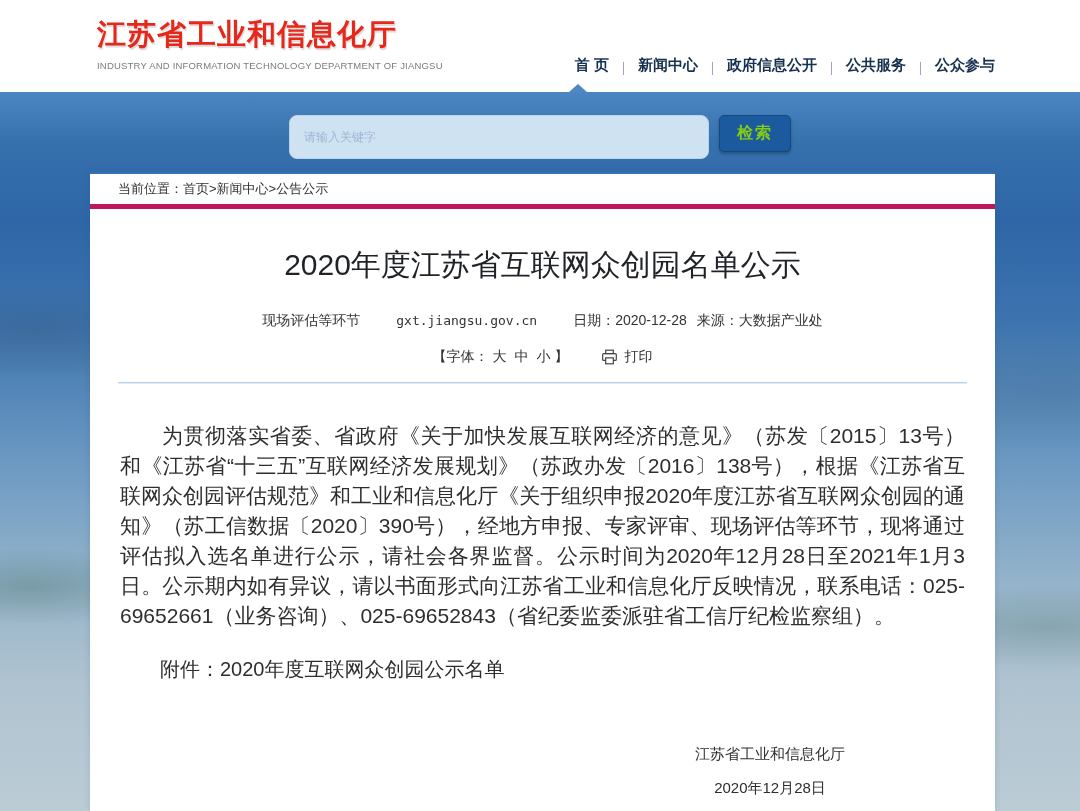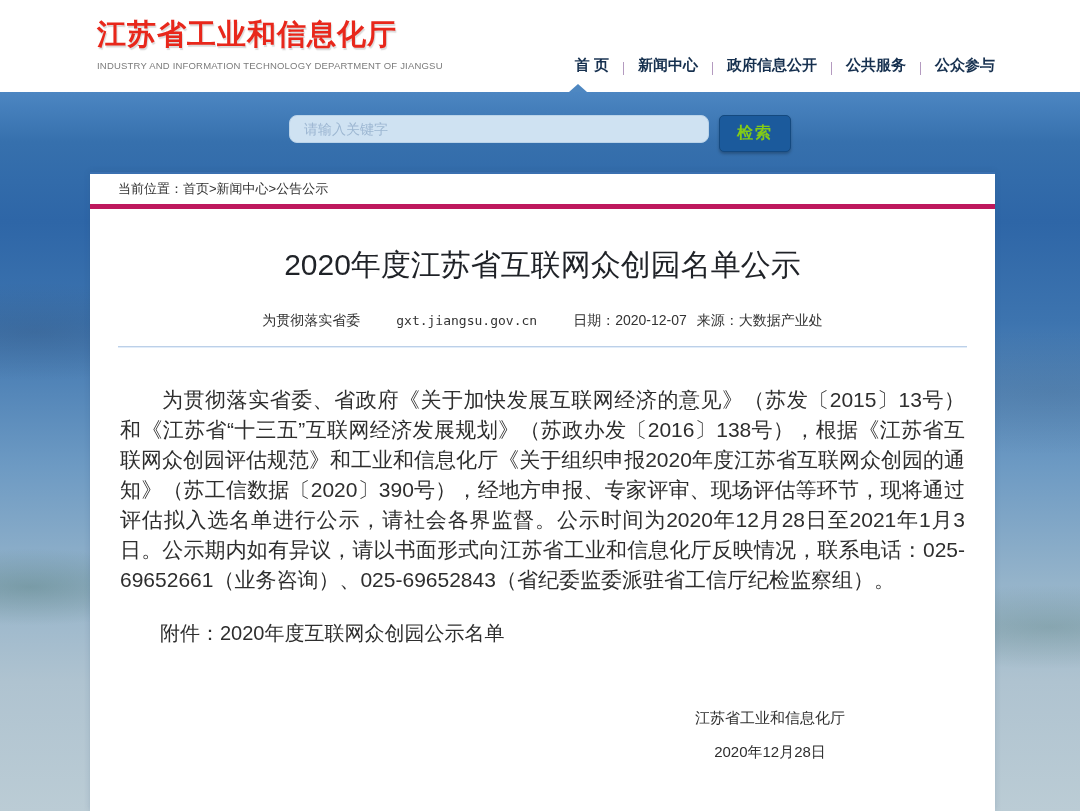--- a/index.html
+++ b/index.html
@@ -32,23 +32,23 @@
   .nav-item{cursor:pointer;white-space:nowrap;}
   .nav-sep{width:1px;height:13px;background:#b49ac0;margin:0 14px;}
   .nav-caret{
     position:absolute;top:84px;left:569px;width:0;height:0;
     border-left:9px solid transparent;border-right:9px solid transparent;
     border-bottom:8px solid #4e87c1;
   }
   
   .search-row{position:absolute;top:115px;left:0;width:100%;display:flex;justify-content:center;align-items:flex-start;gap:10px;}
   .search-input{
-    width:420px;height:28px;box-sizing:border-box;background:#cfe2f2;
+    width:420px;height:44px;box-sizing:border-box;background:#cfe2f2;
     border:1px solid #bad3e9;border-radius:8px;padding:0 14px;
-    font-size:14px;color:#476c95;outline:none;font-family:inherit;
+    font-size:12px;color:#476c95;outline:none;font-family:inherit;
   }
   .search-input::placeholder{color:#9db7d2;}
   .search-btn{
     width:72px;height:37px;background:#1b5a9c;border:1px solid #14497f;border-radius:5px;
     color:#84cc16;font-size:16px;font-weight:bold;letter-spacing:2px;cursor:pointer;
     box-shadow:0 2px 3px rgba(0,0,0,0.25);font-family:inherit;
   }
   
   .panel{
     position:absolute;left:90px;top:172px;width:905px;bottom:0;background:#fff;
@@ -112,26 +112,43 @@
 
 <div class="panel">
 
   <div class="breadcrumb">
     <span>当前位置：</span><span class="trail">首页&gt;新闻中心&gt;公告公示</span>
   </div>
 
   <h1 class="article-title">2020年度江苏省互联网众创园名单公示</h1>
 
   <div class="meta-row">
-    <span class="meta-org">为贯彻落实省委</span>
+    <span class="meta-org">现场评估等环节</span>
     <span class="meta-site">gxt.jiangsu.gov.cn</span>
-    <span class="meta-date">日期：2020-12-07</span>
+    <span class="meta-date">日期：2020-12-28</span>
     <span class="meta-source">来源：大数据产业处</span>
   </div>
 
+  <div class="tools-row">
+    <span class="font-sizes">
+      <span>【字体：</span>
+      <span class="font-size-opt">大</span>
+      <span class="font-size-opt">中</span>
+      <span class="font-size-opt">小</span>
+      <span>】</span>
+    </span>
+    <span class="print-group">
+      <svg width="17" height="16" viewBox="0 0 20 18" fill="none" stroke="#444" stroke-width="1.4">
+        <rect x="5.5" y="1" width="9" height="4"></rect>
+        <rect x="2" y="5" width="16" height="8" rx="1.2"></rect>
+        <rect x="5.5" y="10" width="9" height="7" fill="#fff"></rect>
+      </svg>
+      <span class="print-label">打印</span>
+    </span>
+  </div>
 
   <div class="divider"></div>
 
   <p class="body-text">为贯彻落实省委、省政府《关于加快发展互联网经济的意见》（苏发〔2015〕13号）和《江苏省“十三五”互联网经济发展规划》（苏政办发〔2016〕138号），根据《江苏省互联网众创园评估规范》和工业和信息化厅《关于组织申报2020年度江苏省互联网众创园的通知》（苏工信数据〔2020〕390号），经地方申报、专家评审、现场评估等环节，现将通过评估拟入选名单进行公示，请社会各界监督。公示时间为2020年12月28日至2021年1月3日。公示期内如有异议，请以书面形式向江苏省工业和信息化厅反映情况，联系电话：025-69652661（业务咨询）、025-69652843（省纪委监委派驻省工信厅纪检监察组）。</p>
 
   <p class="attachment">附件：2020年度互联网众创园公示名单</p>
 
   <div class="signature">
     <div>江苏省工业和信息化厅</div>
     <div>2020年12月28日</div>

